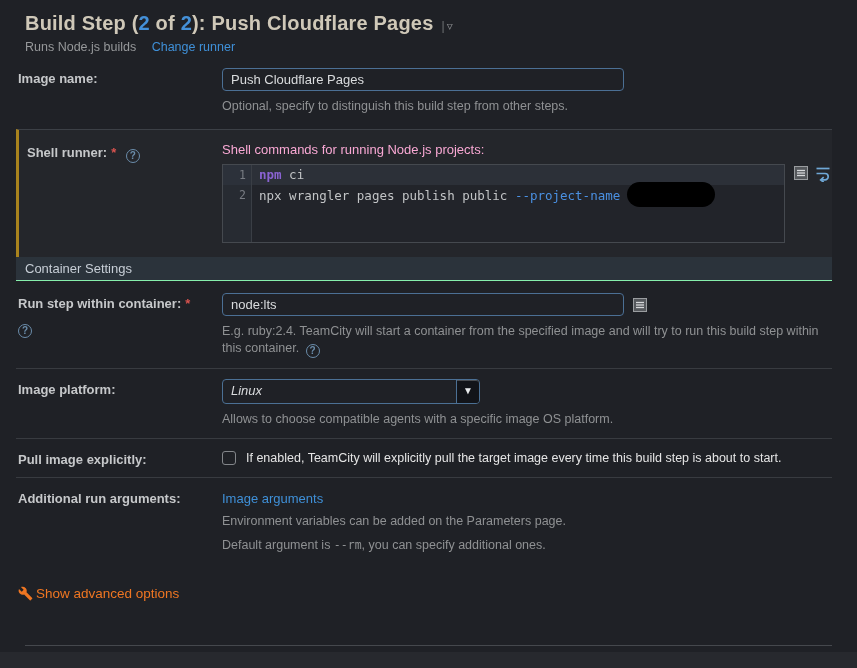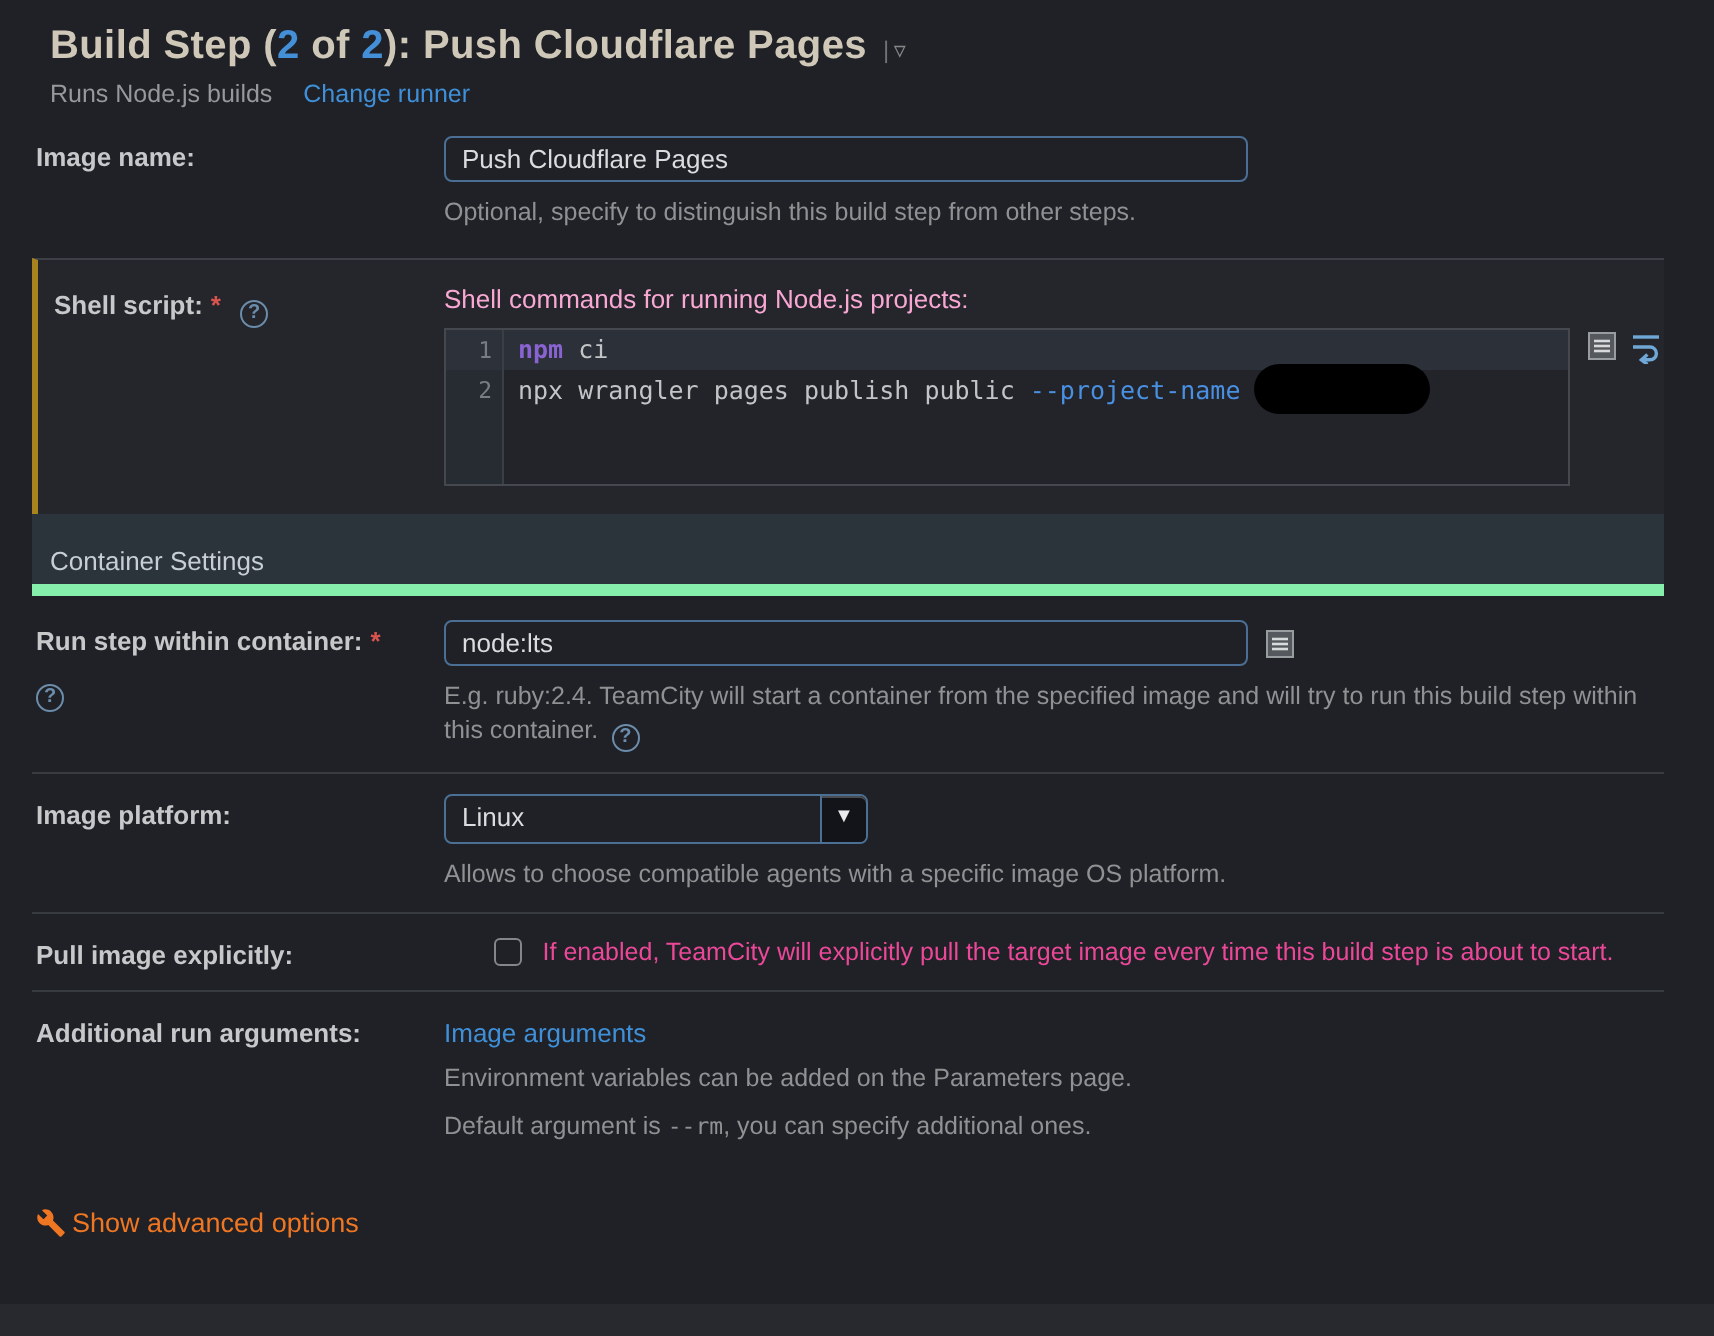--- a/index.html
+++ b/index.html
@@ -64,43 +64,43 @@
   .tok-flag { color:#4a90e2; }
   .redacted {
     display:inline-block; width:88px; height:25px; background:#000;
     border-radius:13px; vertical-align:middle; margin-left:7px; margin-top:-3px;
   }
   .editor-icons { display:flex; gap:7px; padding-top:2px; }
   .icon-btn { cursor:pointer; display:inline-flex; }
 
   
   .section-bar {
-    margin:0 25px 0 16px; background:#2b333b; border-bottom:6px solid #86efac;
-    padding:16px 0 4px 9px; color:#c7ced6; font-size:13px;
+    margin:0 25px 0 16px; background:#2b333b; border-bottom:1px solid #86efac;
+    padding:4px 0 4px 9px; color:#c7ced6; font-size:13px;
   }
   .divider { border-top:1px solid #383b40; margin:0 25px 0 16px; }
   .input-with-icon { display:flex; align-items:center; gap:9px; }
 
   .select {
-    width:212px; height:25px; border:1px solid #4b7094; border-radius:4px;
-    background:#1f2126; display:flex; cursor:pointer;
+    width:258px; height:25px; border:1px solid #4b7094; border-radius:4px;
+    background:#1f2126; display:flex; cursor:pointer;font-style:italic;
   }
   .select-value { flex:1; padding:3px 0 0 8px; color:#dadcde; }
   .select-btn {
     width:23px; background:#121419; border-left:1px solid #4b7094;
     border-radius:0 3px 3px 0; display:flex; align-items:center; justify-content:center;
     box-shadow:inset 0 1px 0 #4a4d52;
   }
   .select-arrow { color:#e9ebed; font-size:10px; line-height:1; }
 
   .checkbox {
     width:14px; height:14px; flex:0 0 14px; border:1px solid #83868a; border-radius:3px;
     background:transparent; display:inline-block; margin-right:10px; cursor:pointer;
   }
-  .check-line { display:flex; align-items:flex-start; color:#ec4899; font-size:12.5px; padding-top:2px;justify-content:center; }
+  .check-line { display:flex; align-items:flex-start; color:#e5e5e5; font-size:12.5px; padding-top:2px; }
 
   .mono { font-family:"DejaVu Sans Mono", monospace; font-size:11.5px; }
 
   
   .advanced { margin:22px 25px 0 18px; display:flex; align-items:center; gap:3px; cursor:pointer; }
   .advanced-label { color:#ef7622; font-size:13.5px; }
   .bottom-divider { border-top:1px solid #45484d; margin:44px 25px 0 25px; }
   .btn-bar { display:flex; gap:15px; padding:15px 0 0 25px; }
   .btn { font-family:"Liberation Sans", sans-serif; font-size:13px; border-radius:4px; cursor:pointer; height:30px; }
   .btn-save { background:#0f87f2; color:#fff; border:none; padding:0 16px; font-weight:bold; }
@@ -126,21 +126,21 @@
   <div class="row" style="margin-top:4px;">
     <div class="label">Image name:</div>
     <div>
       <input class="text-input" type="text" value="Push Cloudflare Pages" style="">
       <div class="hint">Optional, specify to distinguish this build step from other steps.</div>
     </div>
   </div>
 
   <div class="shell-section">
     <div class="label">
-      <span>Shell script:</span><span class="req">*</span>
+      <span>Shell runner:</span><span class="req">*</span>
       <span class="help" style="margin-left:6px;">?</span>
     </div>
     <div>
       <div class="editor-title">Shell commands for running Node.js projects:</div>
       <div class="editor-wrap">
         <div class="editor">
           <div class="ed-row active">
             <div class="ed-gutter">1</div>
             <div class="ed-code"><span class="tok-kw">npm</span><span> ci</span></div>
           </div>

